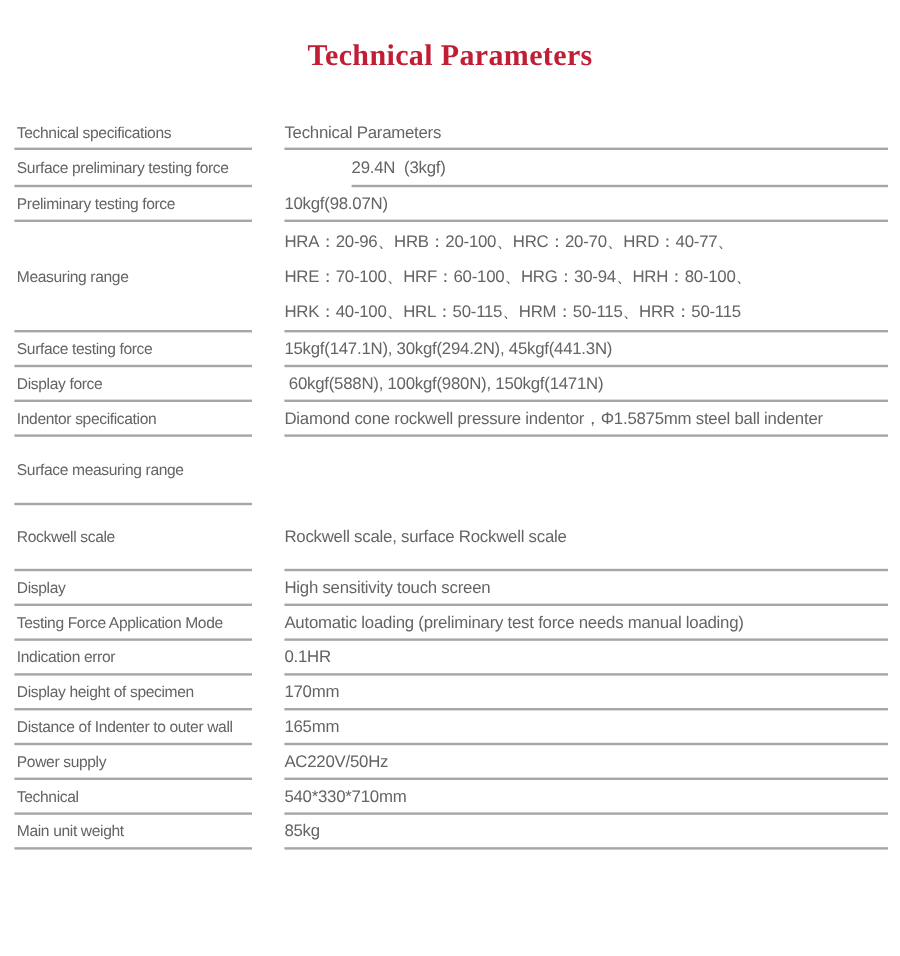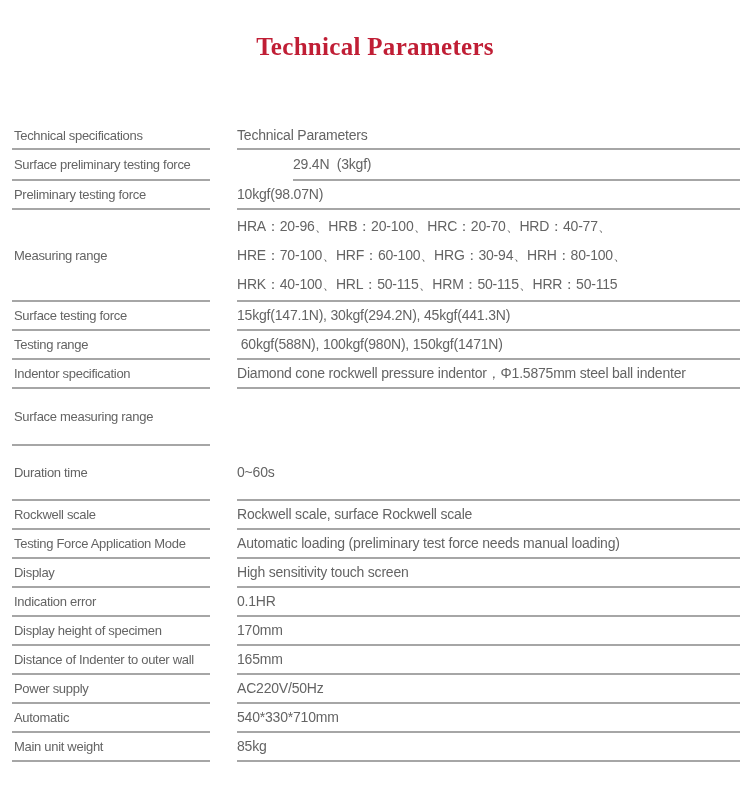--- a/index.html
+++ b/index.html
@@ -32,21 +32,21 @@
     position: absolute;
     top: 98px;
     left: 12px;
     width: 728px;
   }
   .row {
     display: flex;
     align-items: stretch;
     height: 29px;
   }
-  .row:nth-child(1) { height: 27px; margin-top: 25px; }
+  .row:nth-child(1) { height: 27px; }
   .row:nth-child(2) { height: 31px; gap: 28px; }
   .row:nth-child(4) { height: 92px; }
   .row:nth-child(8) { height: 57px; }
   .row:nth-child(9) { height: 55px; }
   .cell {
     border-bottom: 2px solid var(--line, #a6a6a6);
     display: flex;
     align-items: center;
     color: var(--text, #646464);
     box-sizing: border-box;
@@ -102,58 +102,53 @@
 HRK：40-100、HRL：50-115、HRM：50-115、HRR：50-115</div>
   </div>
 
   <div class="row">
     <div class="cell label">Surface testing force</div>
     <div class="gap"></div>
     <div class="cell value">15kgf(147.1N), 30kgf(294.2N), 45kgf(441.3N)</div>
   </div>
 
   <div class="row">
-    <div class="cell label">Testing range</div>
+    <div class="cell label">Display force</div>
     <div class="gap"></div>
     <div class="cell value"> 60kgf(588N), 100kgf(980N), 150kgf(1471N)</div>
   </div>
 
   <div class="row">
     <div class="cell label">Indentor specification</div>
     <div class="gap"></div>
     <div class="cell value">Diamond cone rockwell pressure indentor，Φ1.5875mm steel ball indenter</div>
   </div>
 
   <div class="row">
     <div class="cell label">Surface measuring range</div>
     <div class="gap"></div>
   </div>
 
-  <div class="row">
-    <div class="cell label">Duration time</div>
-    <div class="gap"></div>
-    <div class="cell value">0~60s</div>
-  </div>
 
   <div class="row">
     <div class="cell label">Rockwell scale</div>
     <div class="gap"></div>
     <div class="cell value">Rockwell scale, surface Rockwell scale</div>
   </div>
 
   <div class="row">
+    <div class="cell label">Display</div>
+    <div class="gap"></div>
+    <div class="cell value">High sensitivity touch screen</div>
+  </div>
+
+  <div class="row">
     <div class="cell label">Testing Force Application Mode</div>
     <div class="gap"></div>
     <div class="cell value">Automatic loading (preliminary test force needs manual loading)</div>
-  </div>
-
-  <div class="row">
-    <div class="cell label">Display</div>
-    <div class="gap"></div>
-    <div class="cell value">High sensitivity touch screen</div>
   </div>
 
 
   <div class="row">
     <div class="cell label">Indication error</div>
     <div class="gap"></div>
     <div class="cell value">0.1HR</div>
   </div>
 
   <div class="row">
@@ -168,21 +163,21 @@
     <div class="cell value">165mm</div>
   </div>
 
   <div class="row">
     <div class="cell label">Power supply</div>
     <div class="gap"></div>
     <div class="cell value">AC220V/50Hz</div>
   </div>
 
   <div class="row">
-    <div class="cell label">Automatic</div>
+    <div class="cell label">Technical</div>
     <div class="gap"></div>
     <div class="cell value">540*330*710mm</div>
   </div>
 
   <div class="row">
     <div class="cell label">Main unit weight</div>
     <div class="gap"></div>
     <div class="cell value">85kg</div>
   </div>
 </div>

